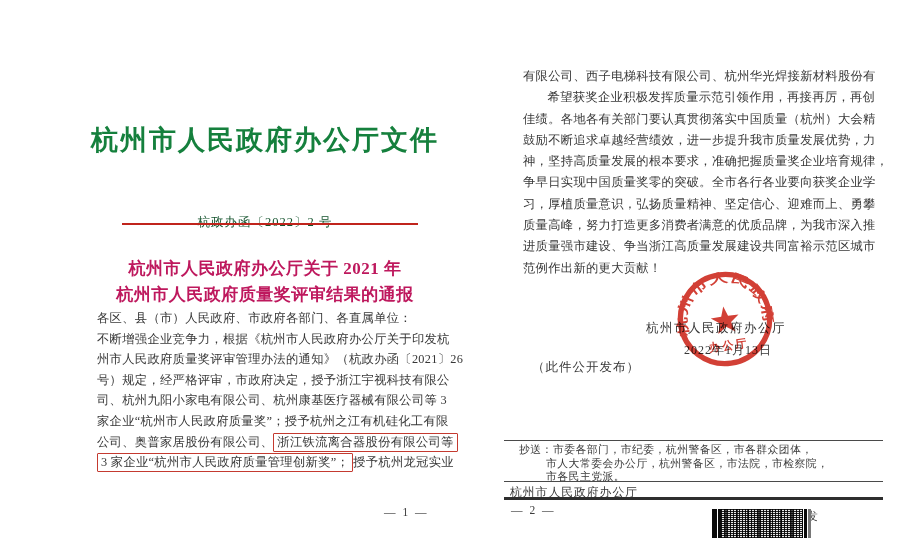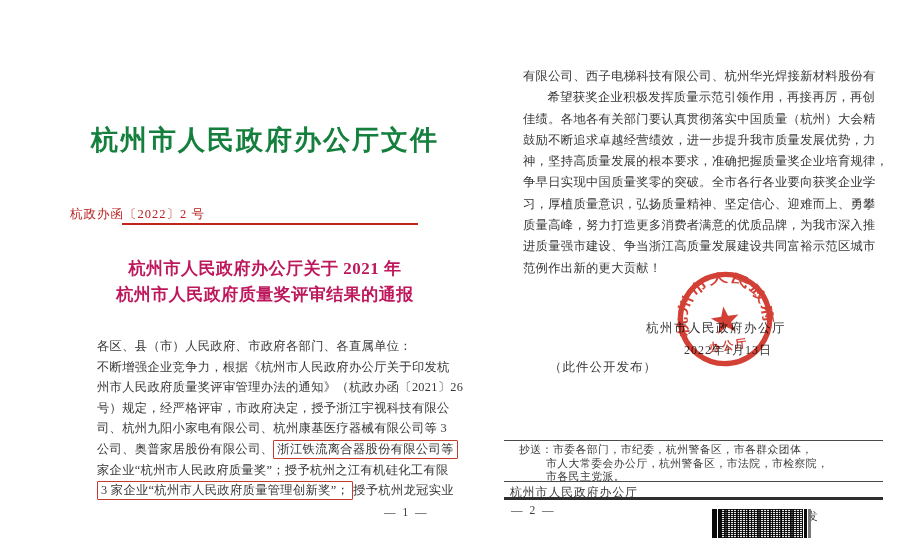--- a/index.html
+++ b/index.html
@@ -16,60 +16,60 @@
 
   
   .red-header {
     left:70px; top:122px; width:390px;
     text-align:center;
     font-size:27px; font-weight:bold;
     color:#15803d; letter-spacing:2px;
     white-space:nowrap;
   }
   .doc-number {
-    left:70px; top:206px; width:390px;
-    text-align:left; font-size:12.5px; color:#b91c1c;
+    left:70px; top:214px; width:390px;
+    text-align:center; font-size:12.5px; color:#14532d;
     letter-spacing:1px; white-space:nowrap;
   }
   .red-rule {
     left:122px; top:223px; width:296px; height:2px;
     background:#c0241c;
   }
   .doc-title {
     left:70px; width:390px;
     text-align:center; font-size:17px; font-weight:bold;
     color:#be185d; letter-spacing:0.5px; white-space:nowrap;
   }
   .title-1 { top:257px; }
   .title-2 { top:283px; }
 
   .body-block {
     font-size:12.3px; line-height:20.6px; letter-spacing:0.3px;
   }
   .body-block > div { white-space:nowrap; height:20.6px; }
-  .body-left  { left:97px;  top:336px; width:340px; }
+  .body-left  { left:97px;  top:308px; width:340px; }
   .body-right { left:505px; top:66px;  width:380px; line-height:21.3px;margin-left:18px; }
   .body-right > div { height:21.3px; }
   .ind { text-indent:2em; }
 
   .hl-box {
     border:1.5px solid #c43a30;
     padding:1px 3px 2px 3px;
     border-radius:1px;
   }
   .pagenum {
     font-size:11.5px; color:#3c3c3c; letter-spacing:2px; white-space:nowrap;
   }
   .pn-1 { left:384px; top:506px; }
   .pn-2 { left:511px; top:504px; }
 
   
   .sig-org  { left:646px; top:320px; font-size:12.5px; letter-spacing:1.5px; white-space:nowrap; }
   .sig-date { left:684px; top:342px; font-size:12px; letter-spacing:1px; white-space:nowrap; }
-  .public-note { left:532px; top:359px; font-size:12.5px; letter-spacing:1px; white-space:nowrap;margin-left:17px; }
+  .public-note { left:532px; top:359px; font-size:12.5px; letter-spacing:1px; white-space:nowrap; }
 
   .seal {
     left:676px; top:270px; width:98px; height:98px;
     transform:rotate(-8deg);
     mix-blend-mode:multiply;
     opacity:0.93;
   }
 
   
   .rule-thin  { left:504px; width:379px; height:1.3px; background:#4a4a4a; }
@@ -116,22 +116,22 @@
 
 <div class="abs doc-title title-1">杭州市人民政府办公厅关于 2021 年</div>
 <div class="abs doc-title title-2">杭州市人民政府质量奖评审结果的通报</div>
 
 <div class="abs body-block body-left">
   <div>各区、县（市）人民政府、市政府各部门、各直属单位：</div>
   <div>不断增强企业竞争力，根据《杭州市人民政府办公厅关于印发杭</div>
   <div>州市人民政府质量奖评审管理办法的通知》（杭政办函〔2021〕26</div>
   <div>号）规定，经严格评审，市政府决定，授予浙江宇视科技有限公</div>
   <div>司、杭州九阳小家电有限公司、杭州康基医疗器械有限公司等 3</div>
+  <div>家企业“杭州市人民政府质量奖”；授予杭州之江有机硅化工有限</div>
   <div><span>公司、奥普家居股份有限公司、</span><span class="hl-box">浙江铁流离合器股份有限公司等</span></div>
-  <div>家企业“杭州市人民政府质量奖”；授予杭州之江有机硅化工有限</div>
   <div><span class="hl-box">3 家企业“杭州市人民政府质量管理创新奖”；</span><span>授予杭州龙冠实业</span></div>
 </div>
 
 <div class="abs pagenum pn-1">— 1 —</div>
 
 <div class="abs body-block body-right">
   <div>有限公司、西子电梯科技有限公司、杭州华光焊接新材料股份有</div>
   <div class="ind">希望获奖企业积极发挥质量示范引领作用，再接再厉，再创</div>
   <div>佳绩。各地各有关部门要认真贯彻落实中国质量（杭州）大会精</div>
   <div>鼓励不断追求卓越经营绩效，进一步提升我市质量发展优势，力</div>

